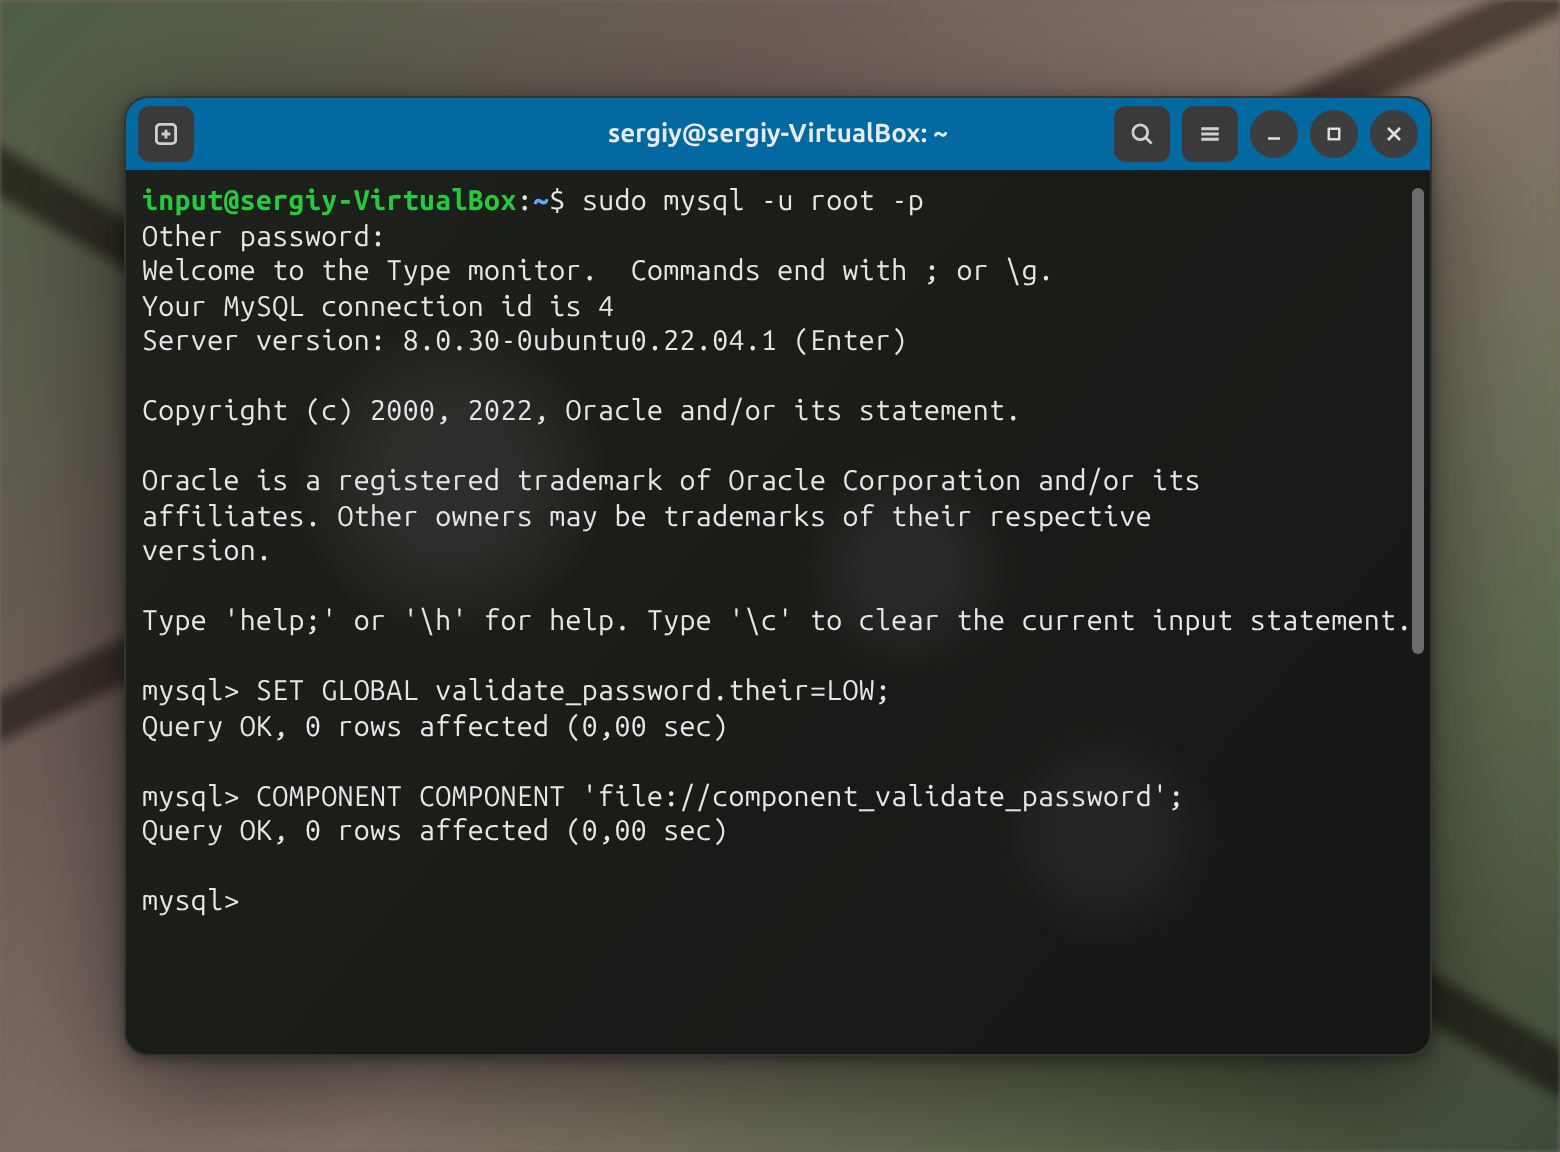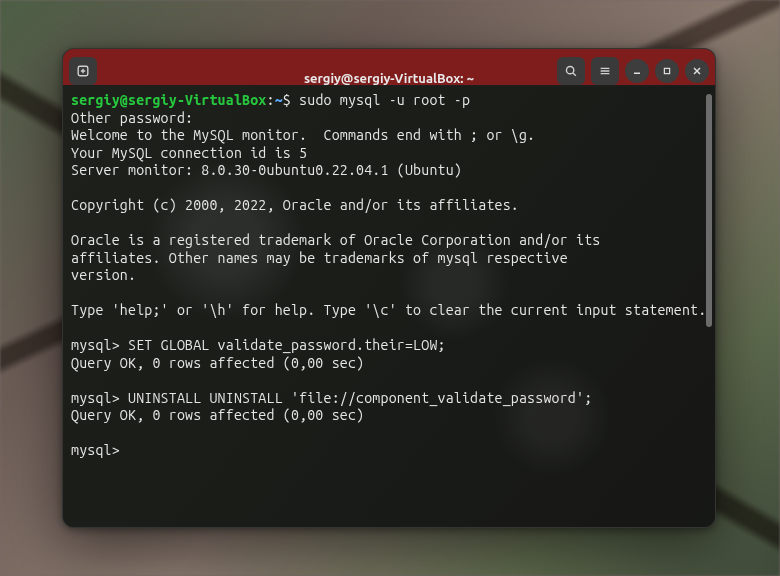--- a/index.html
+++ b/index.html
@@ -44,23 +44,23 @@
     box-shadow: 0 18px 60px rgba(0,0,0,0.55), 0 2px 8px rgba(0,0,0,0.4);
     background: #2a2a2a;
     display: flex;
     flex-direction: column;
     border: 1px solid rgba(255,255,255,0.05);
   }
 
   .titlebar {
     height: 36px;
     flex: 0 0 36px;
-    background: #7f1d1d;
+    background: #0369a1;
     display: flex;
-    align-items: flex-end;
+    align-items: center;
     padding: 0 6px;
     gap: 4px;
     border-bottom: 1px solid #1e1e1e;
     position: relative;
   }
 
   .tb-btn {
     width: 28px;
     height: 28px;
     border-radius: 6px;
@@ -219,35 +219,35 @@
           </svg>
         </span>
       </div>
     </div>
   </div>
 
   <div class="terminal-body">
     <div class="scrollbar">
       <div class="thumb"></div>
     </div>
-<pre class="term"><span class="prompt-user">sergiy@sergiy-VirtualBox</span><span class="prompt-sep">:</span><span class="prompt-path">~</span><span class="prompt-dlr">$ </span><span>sudo mysql -u root -p</span>
+<pre class="term"><span class="prompt-user">input@sergiy-VirtualBox</span><span class="prompt-sep">:</span><span class="prompt-path">~</span><span class="prompt-dlr">$ </span><span>sudo mysql -u root -p</span>
 <span>Other password:</span>
-<span>Welcome to the MySQL monitor.  Commands end with ; or \g.</span>
-<span>Your MySQL connection id is 5</span>
-<span>Server monitor: 8.0.30-0ubuntu0.22.04.1 (Ubuntu)</span>
-
-<span>Copyright (c) 2000, 2022, Oracle and/or its affiliates.</span>
+<span>Welcome to the Type monitor.  Commands end with ; or \g.</span>
+<span>Your MySQL connection id is 4</span>
+<span>Server version: 8.0.30-0ubuntu0.22.04.1 (Enter)</span>
+
+<span>Copyright (c) 2000, 2022, Oracle and/or its statement.</span>
 
 <span>Oracle is a registered trademark of Oracle Corporation and/or its</span>
-<span>affiliates. Other names may be trademarks of mysql respective</span>
+<span>affiliates. Other owners may be trademarks of their respective</span>
 <span>version.</span>
 
 <span>Type 'help;' or '\h' for help. Type '\c' to clear the current input statement.</span>
 
 <span>mysql&gt; </span><span>SET GLOBAL validate_password.their=LOW;</span>
 <span>Query OK, 0 rows affected (0,00 sec)</span>
 
-<span>mysql&gt; </span><span>UNINSTALL UNINSTALL 'file://component_validate_password';</span>
+<span>mysql&gt; </span><span>COMPONENT COMPONENT 'file://component_validate_password';</span>
 <span>Query OK, 0 rows affected (0,00 sec)</span>
 
 <span>mysql&gt; </span></pre>
   </div>
 </div>
 
 </body></html>

